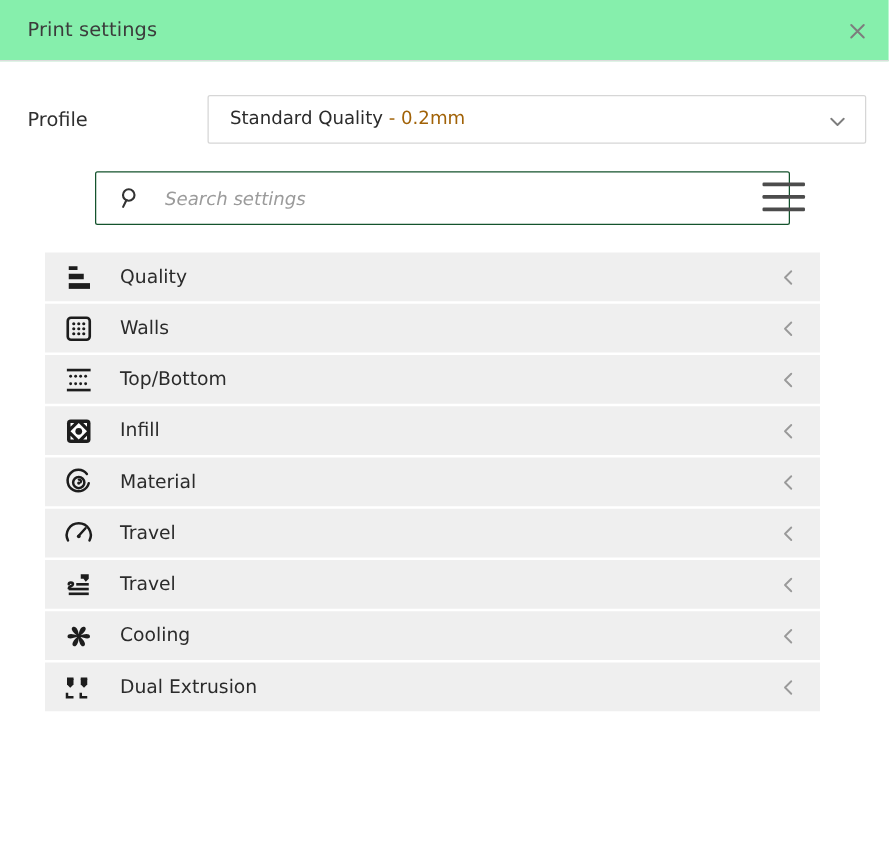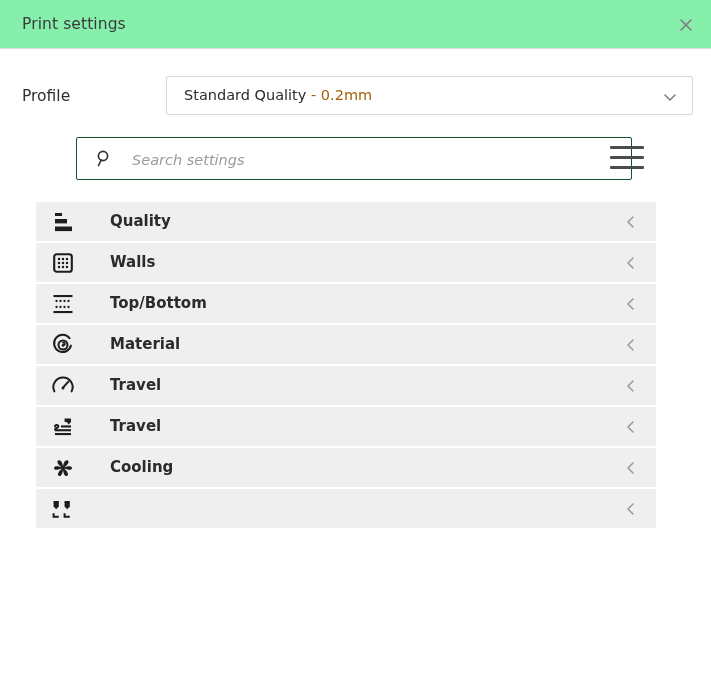--- a/index.html
+++ b/index.html
@@ -174,24 +174,24 @@
   .row-icon {
     position: absolute;
     left: 14px;
     top: 7px;
     width: 26px;
     height: 26px;
   }
   .row-icon svg { display: block; }
   .row-label {
     position: absolute;
-    left: 74px;
+    left: 60px;
     top: 10px;
     font-size: 15px;
-    font-weight: bold;
+    font-weight: normal;
     color: #2b2b2b;
     white-space: nowrap;
   }
   .row-chevron {
     position: absolute;
     right: 18px;
     top: 12px;
     width: 14px;
     height: 14px;
   }
@@ -289,20 +289,37 @@
     <circle cx="18.5" cy="16" r="1.15" fill="#1d1d1d"></circle>
   </svg>
       </div>
       <div class="row-label">Top/Bottom</div>
       <div class="row-chevron"><svg id="ic-chevron-left-icon" width="14" height="14" viewBox="0 0 14 14">
     <path d="M9 2 L4 7 L9 12" stroke="#9a9a9a" stroke-width="1.5" fill="none" stroke-linecap="round" stroke-linejoin="round"></path>
   </svg></div>
     </div>
     <div class="setting-row">
       <div class="row-icon">
+        <svg id="ic-infill-icon" width="26" height="26" viewBox="0 0 26 26">
+    <rect x="3.6" y="3.6" width="18.8" height="18.8" rx="3" fill="#1d1d1d"></rect>
+    <path d="M13 6.4 L19.6 13 L13 19.6 L6.4 13 Z" fill="#ffffff"></path>
+    <circle cx="13" cy="13" r="2.7" fill="#1d1d1d"></circle>
+    <path d="M6.4 6.4 L9.4 6.4 L6.4 9.4 Z" fill="#ffffff"></path>
+    <path d="M19.6 6.4 L16.6 6.4 L19.6 9.4 Z" fill="#ffffff"></path>
+    <path d="M6.4 19.6 L9.4 19.6 L6.4 16.6 Z" fill="#ffffff"></path>
+    <path d="M19.6 19.6 L16.6 19.6 L19.6 16.6 Z" fill="#ffffff"></path>
+  </svg>
+      </div>
+      <div class="row-label">Infill</div>
+      <div class="row-chevron"><svg id="ic-chevron-left-icon" width="14" height="14" viewBox="0 0 14 14">
+    <path d="M9 2 L4 7 L9 12" stroke="#9a9a9a" stroke-width="1.5" fill="none" stroke-linecap="round" stroke-linejoin="round"></path>
+  </svg></div>
+    </div>
+    <div class="setting-row">
+      <div class="row-icon">
         <svg id="ic-material-icon" width="26" height="26" viewBox="0 0 26 26">
     <path d="M19.5 6.2 A8.6 8.6 0 1 0 21 13.6" stroke="#1d1d1d" stroke-width="2" fill="none" stroke-linecap="round"></path>
     <circle cx="13" cy="13" r="4.5" stroke="#1d1d1d" stroke-width="2" fill="none"></circle>
     <path d="M13 10.6 C14.6 10.6 15.2 11.8 14.6 12.8" stroke="#1d1d1d" stroke-width="1.8" fill="none" stroke-linecap="round"></path>
     <circle cx="13" cy="13.4" r="1.3" fill="#1d1d1d"></circle>
   </svg>
       </div>
       <div class="row-label">Material</div>
       <div class="row-chevron"><svg id="ic-chevron-left-icon" width="14" height="14" viewBox="0 0 14 14">
     <path d="M9 2 L4 7 L9 12" stroke="#9a9a9a" stroke-width="1.5" fill="none" stroke-linecap="round" stroke-linejoin="round"></path>
@@ -352,17 +369,18 @@
       <div class="row-icon">
         <svg id="ic-dual-extrusion-icon" width="26" height="26" viewBox="0 0 26 26">
     <path d="M3.6 6 L3.6 10.6 L6.2 13.2 L8.8 10.6 L8.8 6 Z" fill="#1d1d1d"></path>
     <rect x="3.6" y="5" width="5.2" height="1.9" fill="#1d1d1d"></rect>
     <path d="M3.6 17.2 L3.6 20.8 L8.8 20.8" stroke="#1d1d1d" stroke-width="2" fill="none"></path>
     <path d="M14.6 6 L14.6 10.6 L17.2 13.2 L19.8 10.6 L19.8 6 Z" fill="#1d1d1d"></path>
     <rect x="14.6" y="5" width="5.2" height="1.9" fill="#1d1d1d"></rect>
     <path d="M14.6 17.2 L14.6 20.8 L19.8 20.8" stroke="#1d1d1d" stroke-width="2" fill="none"></path>
   </svg>
       </div>
+      <div class="row-label">Dual Extrusion</div>
       <div class="row-chevron"><svg id="ic-chevron-left-icon" width="14" height="14" viewBox="0 0 14 14">
     <path d="M9 2 L4 7 L9 12" stroke="#9a9a9a" stroke-width="1.5" fill="none" stroke-linecap="round" stroke-linejoin="round"></path>
   </svg></div>
     </div>
   </div>
 
 </body></html>

